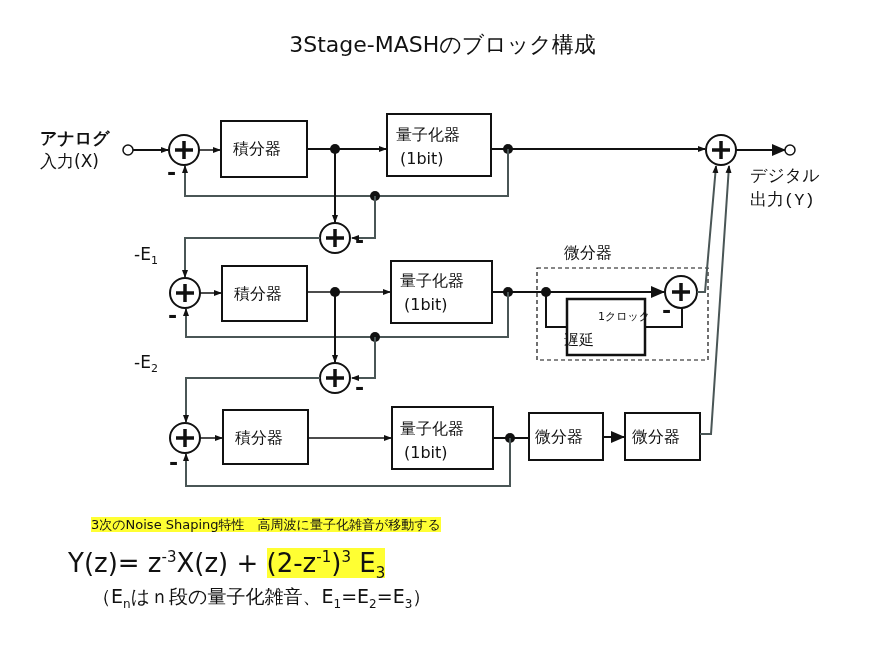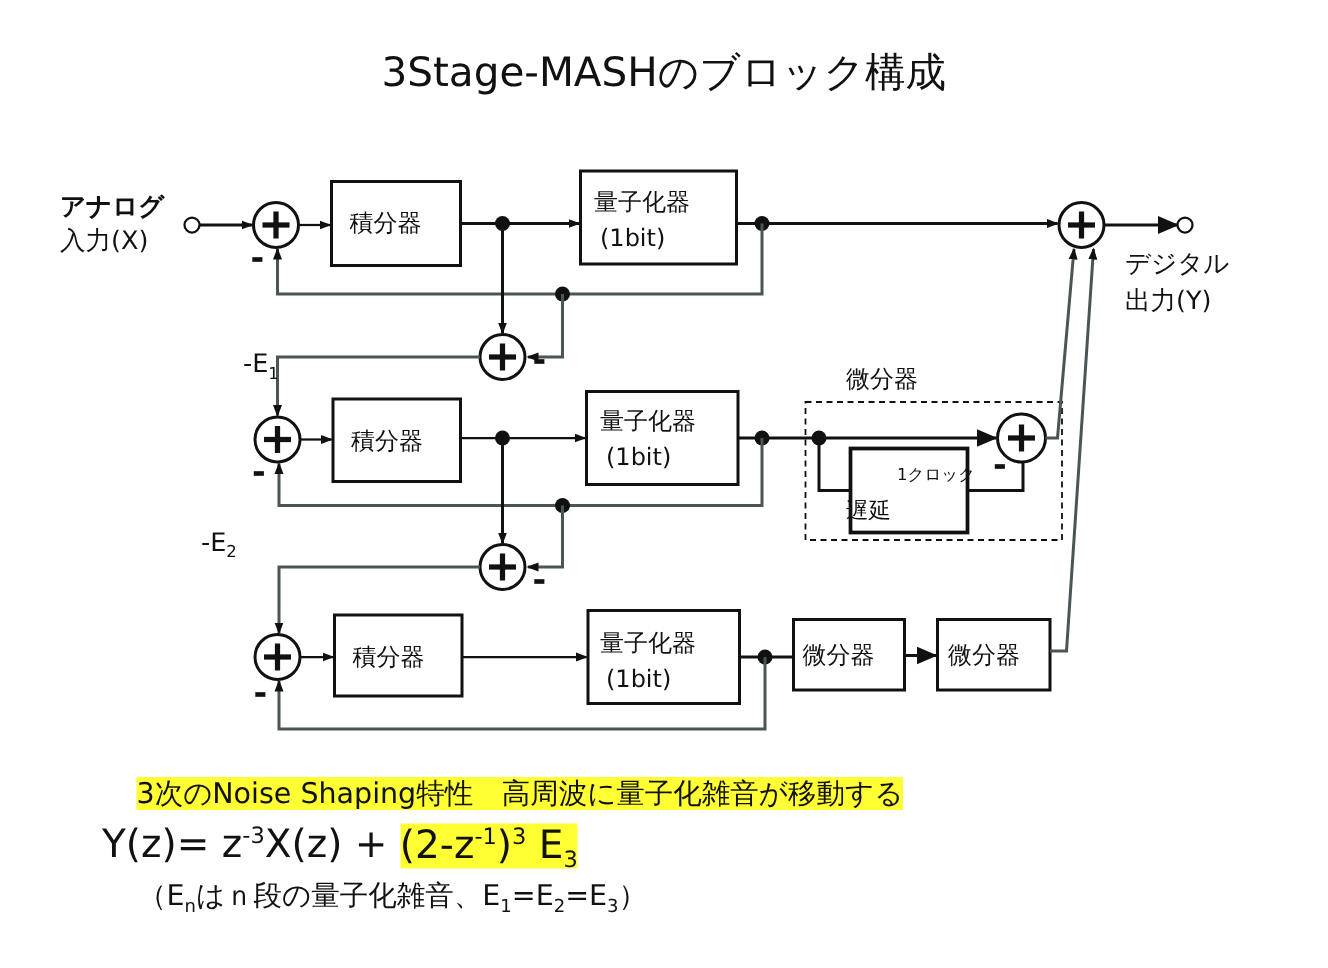--- a/index.html
+++ b/index.html
@@ -1,26 +1,26 @@
 <!DOCTYPE html>
 <html><head>
 <meta charset="utf-8">
 <style>
   html, body { margin: 0; padding: 0; background: #ffffff; }
   body { width: 885px; height: 645px; position: relative; overflow: hidden;
          font-family: "DejaVu Sans", "Liberation Sans", sans-serif; color: #111; }
   .title { position: absolute; left: 0; width: 885px; top: 30px; text-align: center;
-           font-size: 27px; letter-spacing: 0px; }
+           font-size: 22px; letter-spacing: 0px; }
   svg { position: absolute; left: 0; top: 0; }
   .lbl { position: absolute; font-size: 17px; line-height: 22px; white-space: nowrap; }
   .box-text { position: absolute; font-size: 16px; line-height: 20px; white-space: nowrap; text-align: left; }
   .minus { position: absolute; font-size: 22px; font-weight: bold; line-height: 22px; }
   .elabel { position: absolute; font-size: 17px; }
   .elabel sub { font-size: 11px; }
-  .note { position: absolute; left: 66px; font-size: 19px; padding-left: 25px; }
+  .note { position: absolute; left: 66px; font-size: 13px; padding-left: 25px; }
   .hl { background: #ffff33; }
   .eq { position: absolute; left: 68px; top: 548px; font-size: 26px; white-space: nowrap; }
   .eq sup { font-size: 15px; }
   .eq sub { font-size: 15px; }
   .sub-note { position: absolute; left: 72px; top: 584px; font-size: 19px; white-space: nowrap; margin-left: 20px; }
   .sub-note sub { font-size: 12px; }
 </style>
 </head>
 <body>
 
@@ -121,30 +121,30 @@
     <line x1="712" y1="150" x2="730" y2="150" stroke="#111" stroke-width="3.5"></line>
     <line x1="721" y1="141" x2="721" y2="159" stroke="#111" stroke-width="3.5"></line>
   </g>
   <line x1="736" y1="150" x2="785" y2="150" stroke="#111" stroke-width="2" marker-end="url(#arrbig)"></line>
   <circle cx="790" cy="150" r="5" fill="#fff" stroke="#111" stroke-width="1.5"></circle>
 </svg>
 
 <div class="lbl" style="left:40px;top:127px;font-weight:bold;">アナログ</div>
 <div class="lbl" style="left:40px;top:150px;">入力(X)</div>
 <div class="lbl" style="left:750px;top:165px;font-family:Liberation Serif, serif;">デジタル</div>
-<div class="lbl" style="left:750px;top:190px;">出力(Y)</div>
+<div class="lbl" style="left:750px;top:190px;font-family:Liberation Mono, monospace;">出力(Y)</div>
 
 <div class="minus" style="left:167px;top:162px;">-</div>
 <div class="minus" style="left:355px;top:230px;">-</div>
 <div class="minus" style="left:168px;top:305px;">-</div>
 <div class="minus" style="left:355px;top:377px;">-</div>
 <div class="minus" style="left:169px;top:452px;">-</div>
 <div class="minus" style="left:662px;top:300px;">-</div>
 
-<div class="elabel" style="left:134px;top:233px;margin-left:28px;"><span>-E</span><sub>1</sub></div>
+<div class="elabel" style="left:134px;top:244px;"><span>-E</span><sub>1</sub></div>
 <div class="elabel" style="left:134px;top:352px;"><span>-E</span><sub>2</sub></div>
 
 <div class="box-text" style="left:233px;top:139px;">積分器</div>
 <div class="box-text" style="left:396px;top:125px;">量子化器</div>
 <div class="box-text" style="left:400px;top:149px;">(1bit)</div>
 
 <div class="box-text" style="left:234px;top:284px;">積分器</div>
 <div class="box-text" style="left:400px;top:271px;">量子化器</div>
 <div class="box-text" style="left:404px;top:295px;">(1bit)</div>
 

